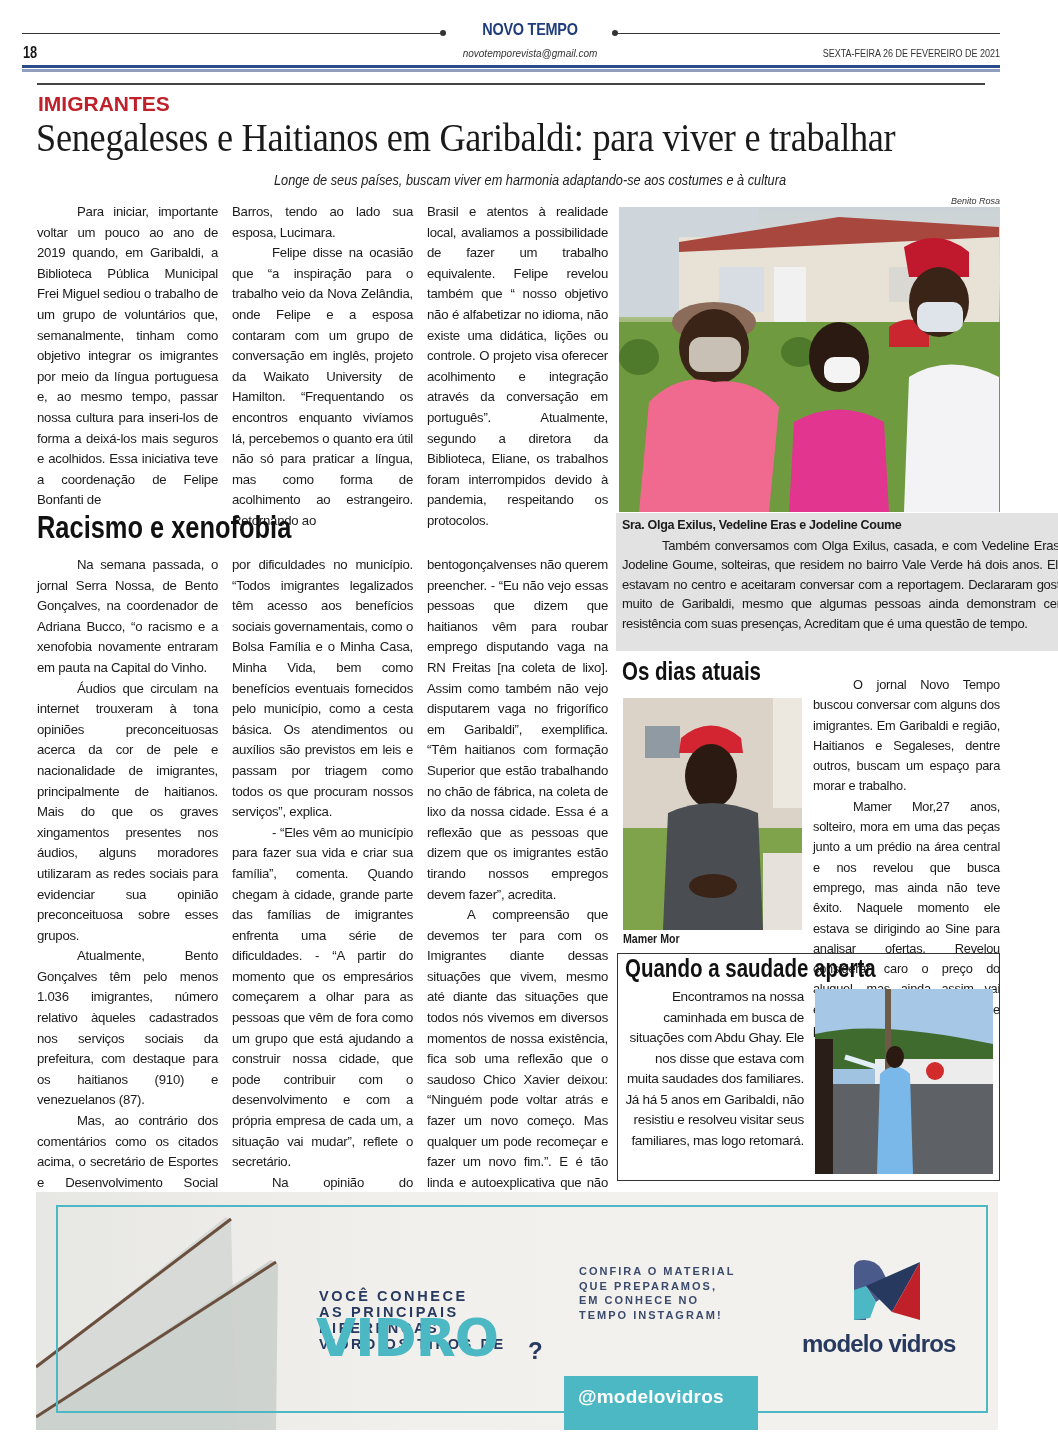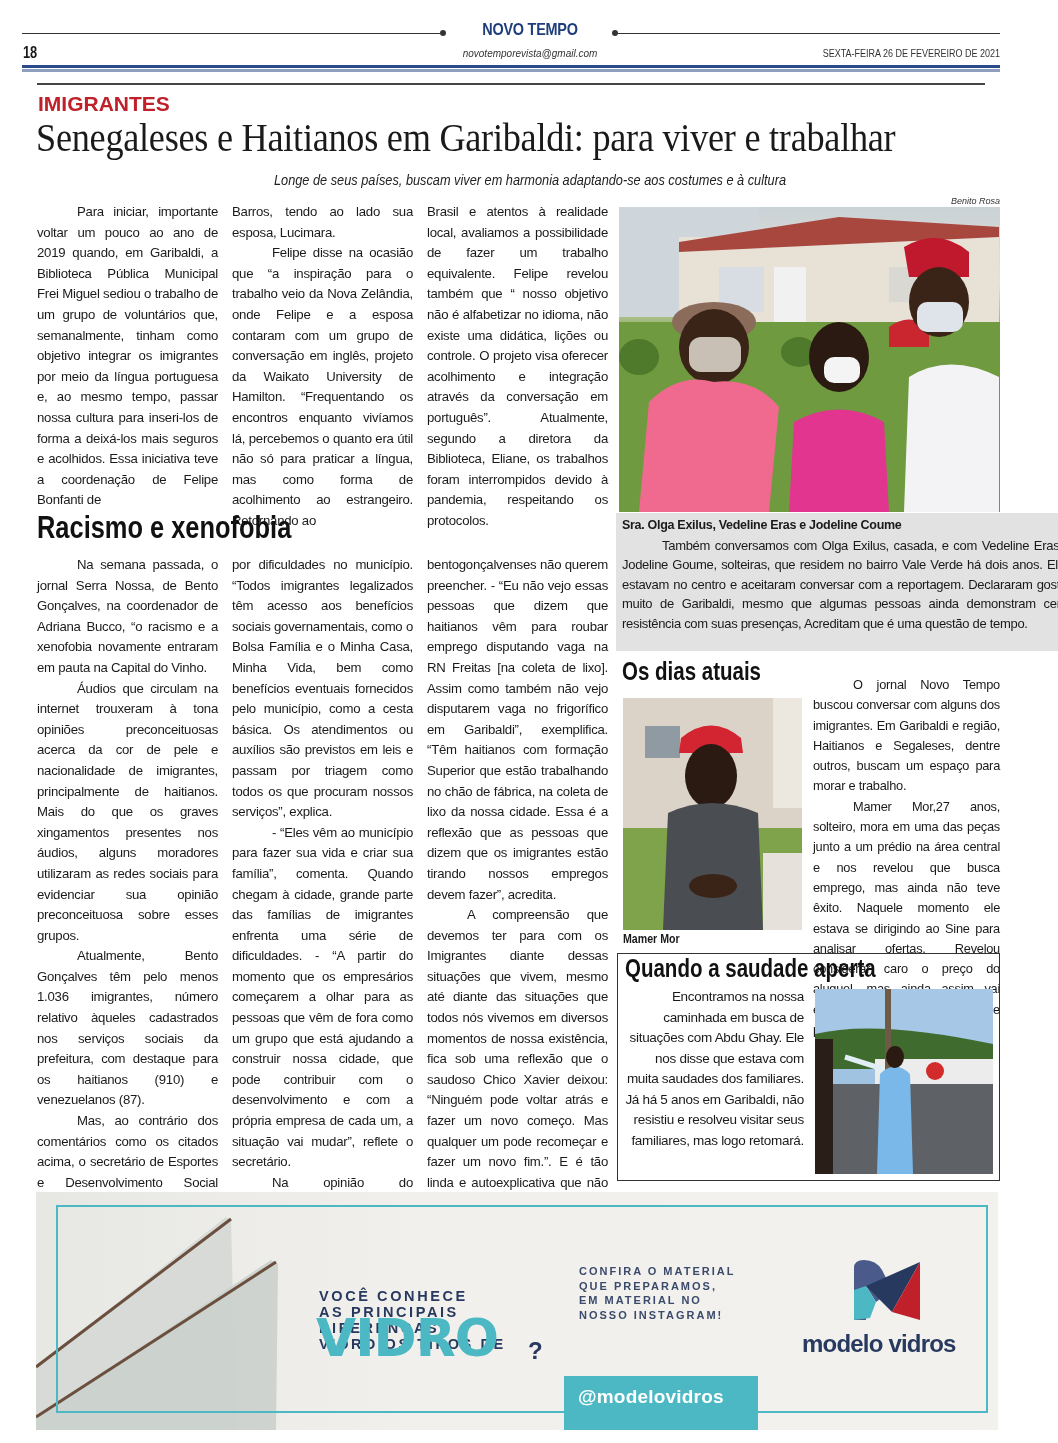--- a/index.html
+++ b/index.html
@@ -182,22 +182,22 @@
     <div>VOCÊ CONHECE</div>
     <div>AS PRINCIPAIS</div>
     <div>DIFERENÇAS</div>
     <div>VIDRO OS TIPOS DE</div>
   </div>
   <div class="ad-vidro">VIDRO</div>
   <div class="ad-qmark">?</div>
   <div class="ad-confira">
     <div>CONFIRA O MATERIAL</div>
     <div>QUE PREPARAMOS,</div>
-    <div>EM MATERIAL NO</div>
-    <div>NOSSO INSTAGRAM!</div>
+    <div>EM CONHECE NO</div>
+    <div>TEMPO INSTAGRAM!</div>
   </div>
   <div class="ad-handle-box">
     <div class="ad-handle">@modelovidros</div>
   </div>
   <svg class="abs" style="top:68px;left:810px;" width="80" height="64" viewBox="0 0 80 64">
     <path d="M8 60 L8 8 Q8 0 18 0 Q30 0 36 10 L46 30 L30 42 L20 26 L20 60 Z" fill="#4a5a8a"></path>
     <polygon points="8,30 20,26 30,42 24,58 8,60" fill="#4bb8c4"></polygon>
     <polygon points="20,26 74,2 46,52" fill="#27395e"></polygon>
     <polygon points="74,2 74,60 46,52" fill="#c0202a"></polygon>
   </svg>

